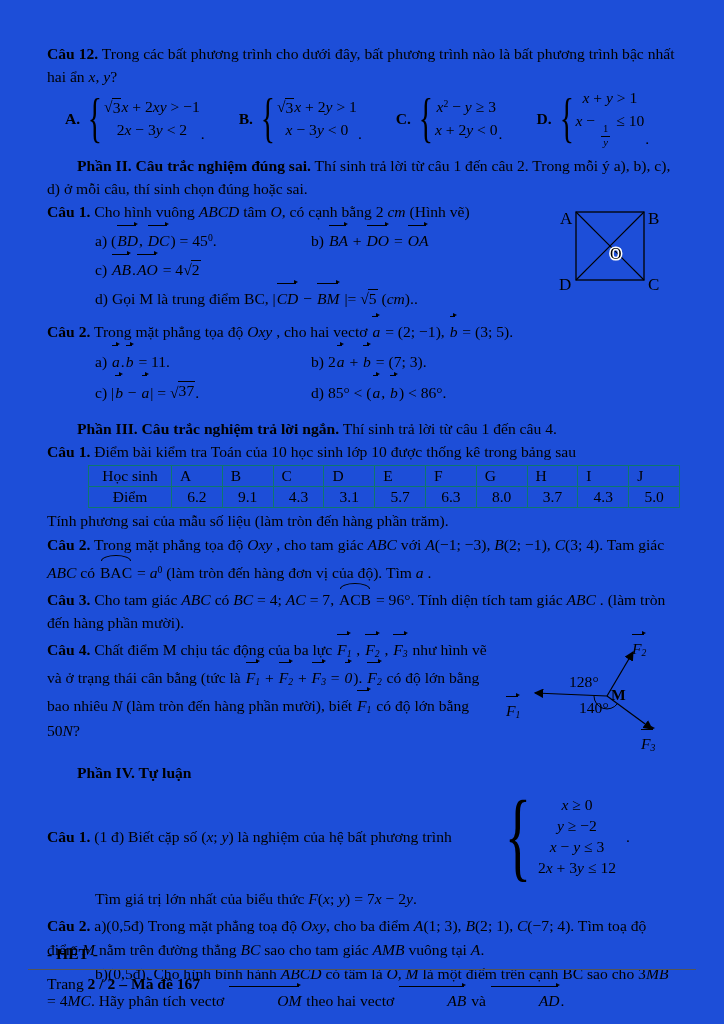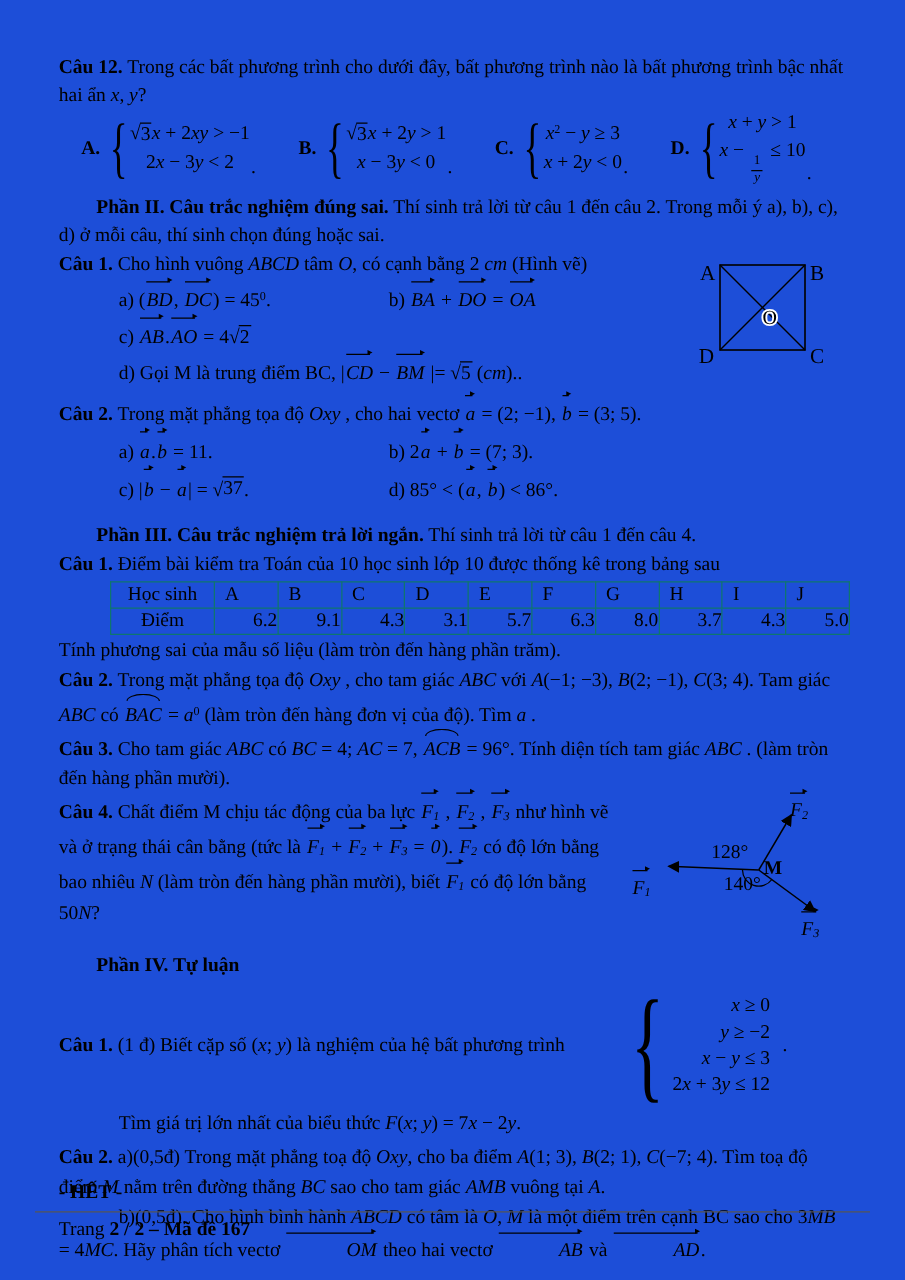--- a/index.html
+++ b/index.html
@@ -9,54 +9,54 @@
   p{margin:0}
   .bd{font-weight:bold}
   .it{font-style:italic}
   .ind{text-indent:30px}
   .mt2{margin-top:2px}.mt4{margin-top:4px}.mt10{margin-top:10px}
   
   .vec{position:relative;display:inline-block;font-style:italic;margin:3px 1px 0 1px}
   .vec::after{content:"";position:absolute;left:0;right:2px;top:-3px;border-top:1.2px solid currentColor}
   .vec::before{content:"";position:absolute;right:-2px;top:-6px;border:2.6px solid transparent;border-left:4.5px solid currentColor}
   
-  .hat{position:relative;display:inline-block;font-style:italic;margin:3px 1px 0 1px}
+  .hat{position:relative;display:inline-block;margin:3px 1px 0 1px}
   .hat::after{content:"";position:absolute;left:1px;right:1px;top:-5px;height:5px;
               border:1.1px solid currentColor;border-bottom:none;border-radius:50% 50% 0 0 / 100% 100% 0 0}
   
   .sqrt{display:inline-flex;align-items:flex-start}
   .sqrt::before{content:"\221A";margin-right:-1px}
   .sqrt .rad{border-top:1px solid currentColor;margin-top:2.5px;padding:0 1px;line-height:1.2}
   .sup{font-size:0.62em;vertical-align:0.5em;line-height:0}
   .sub{font-size:0.62em;vertical-align:-0.2em;line-height:0}
   .frac{display:inline-flex;flex-direction:column;align-items:center;vertical-align:-0.55em;
         font-size:0.68em;line-height:1.2;margin:0 2px}
   .frac .fn{border-bottom:1px solid currentColor;padding:0 2px}
   .frac .fd{padding:0 2px}
   
   .cases{display:inline-flex;align-items:center;vertical-align:middle}
   .brace{font-family:"Liberation Serif",serif;line-height:1;transform:scaleX(0.55);transform-origin:center;font-weight:400}
   .cases2 .brace{font-size:54px;margin-right:-5px}
   .cases2 .cline{display:block;line-height:23px;text-align:center;padding:0 1px}
   .cases4 .brace{font-size:100px;margin-right:-7px}
-  .cases4 .cline{display:block;line-height:21px;text-align:right;padding-left:3px}
+  .cases4 .cline{display:block;line-height:21px;text-align:center;padding-left:3px}
   
   .options{display:flex;align-items:center;margin:4px 0 0 18px;height:52px;gap:34px}
   .opt{display:flex;align-items:center;white-space:nowrap}
   .opt-label{font-weight:bold;margin-right:2px}
   .opt-tail{align-self:flex-end}
   
   .duo{display:grid;grid-template-columns:216px 1fr;margin-left:48px;line-height:26px}
   .solo{margin-left:48px;line-height:26px}
   
   table.score{border-collapse:collapse;margin:2px 0 1px 41px;font-size:15.5px}
   table.score td{border:1px solid #0f766e;height:20px;line-height:20px;vertical-align:middle;padding:0}
   td.c0{width:87px;text-align:center}
   td.letter{width:45px;text-align:left;padding-left:8px !important}
-  td.num{width:45px;text-align:right}
+  td.num{width:45px;text-align:center}
   
   .fig{position:absolute}
   .fig-label{position:absolute;white-space:nowrap}
   .q4row{position:relative}
   .q4text{width:452px;line-height:25px}
   .lh25{line-height:25px}
   .q41{display:flex;align-items:center;min-height:88px;margin-top:2px}
   .q41 .q41text{flex:0 0 447px}
   .q41 .tail{margin-left:10px}
   .footer{position:absolute;left:47px;right:44px;top:942px;text-align:left}

